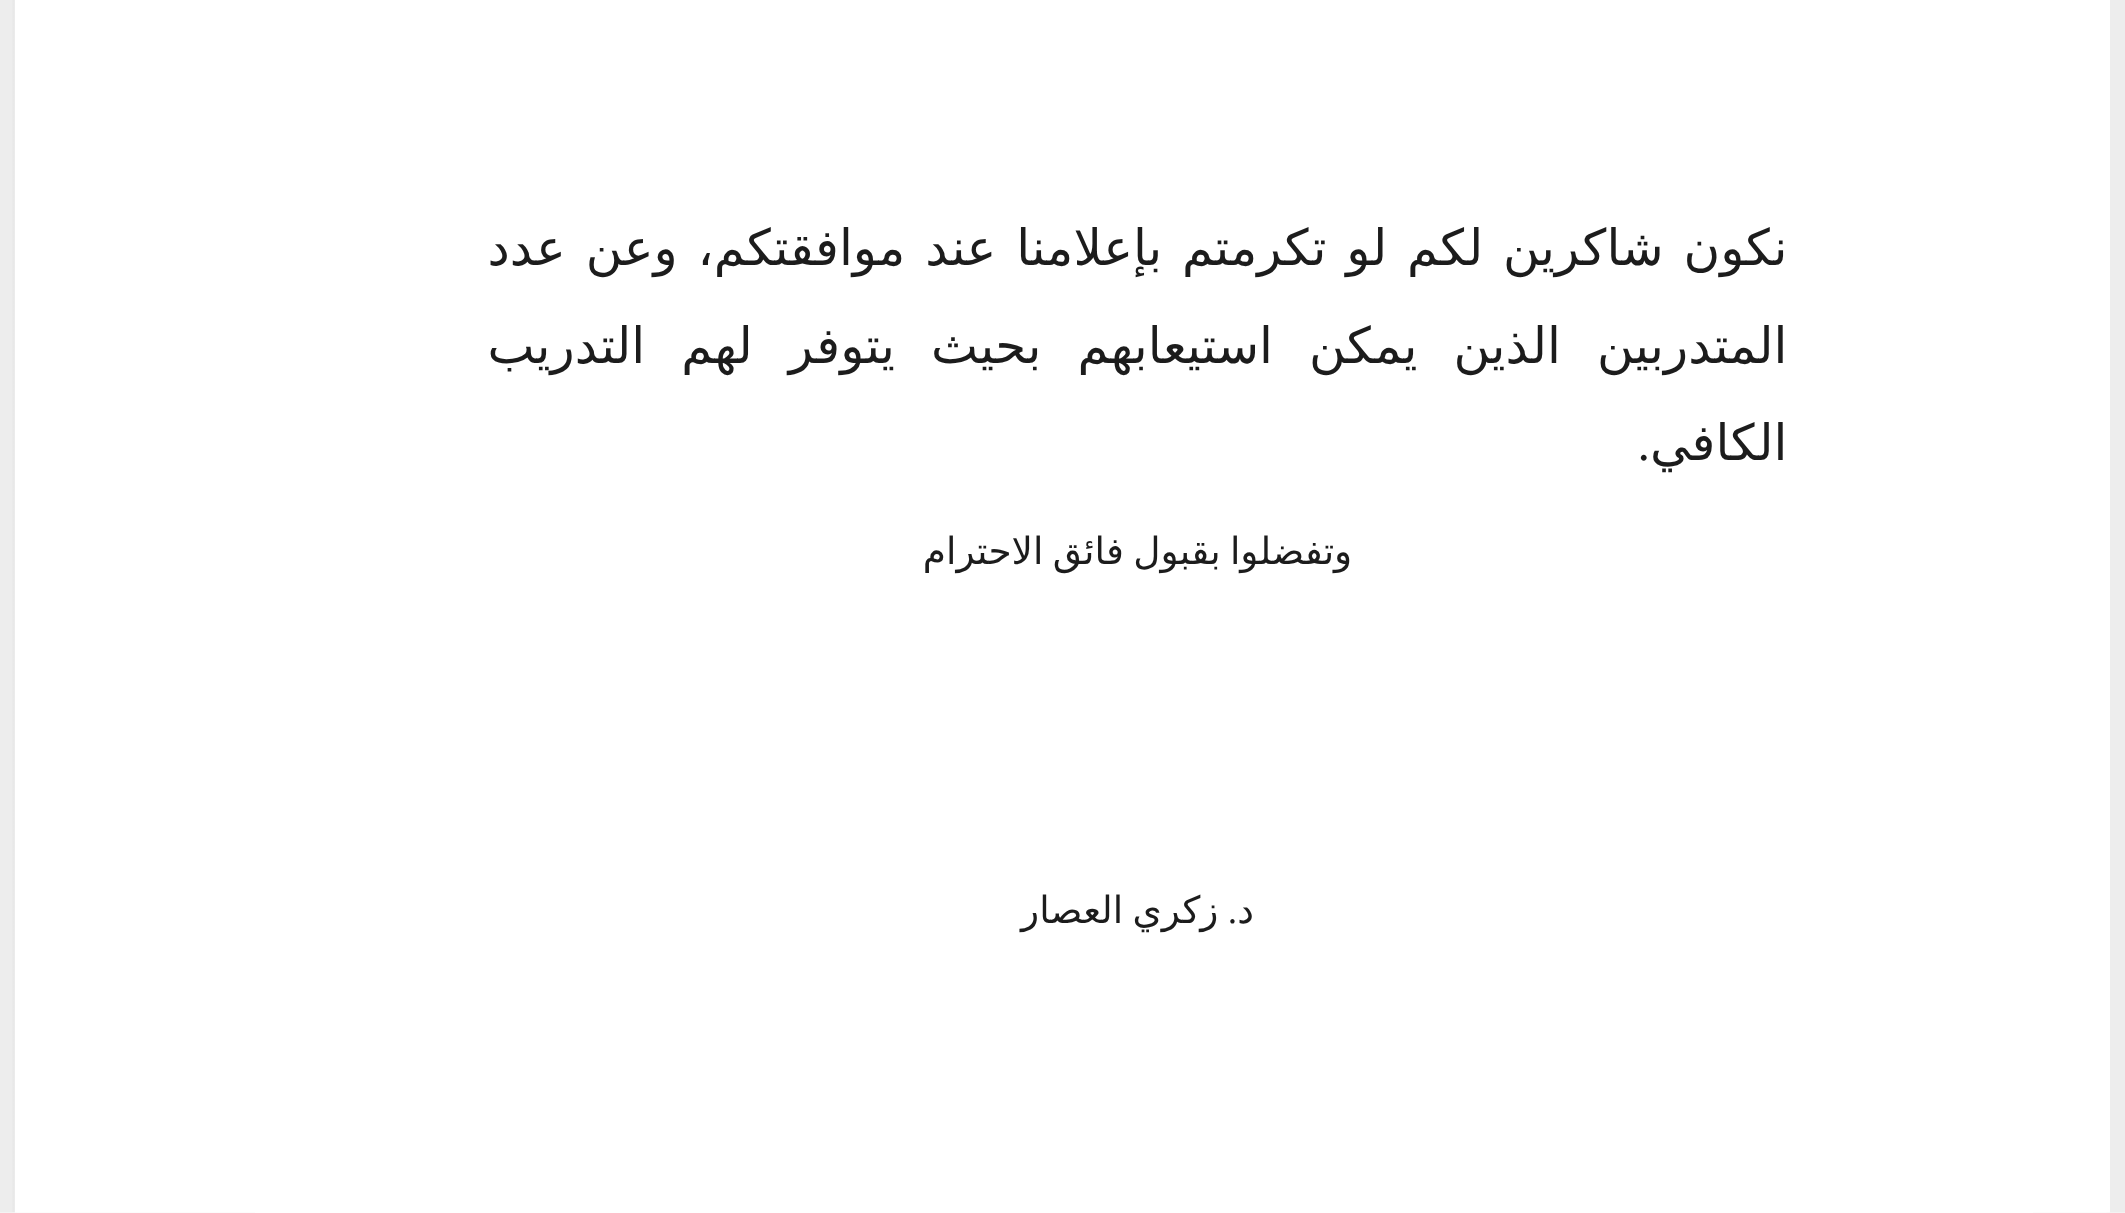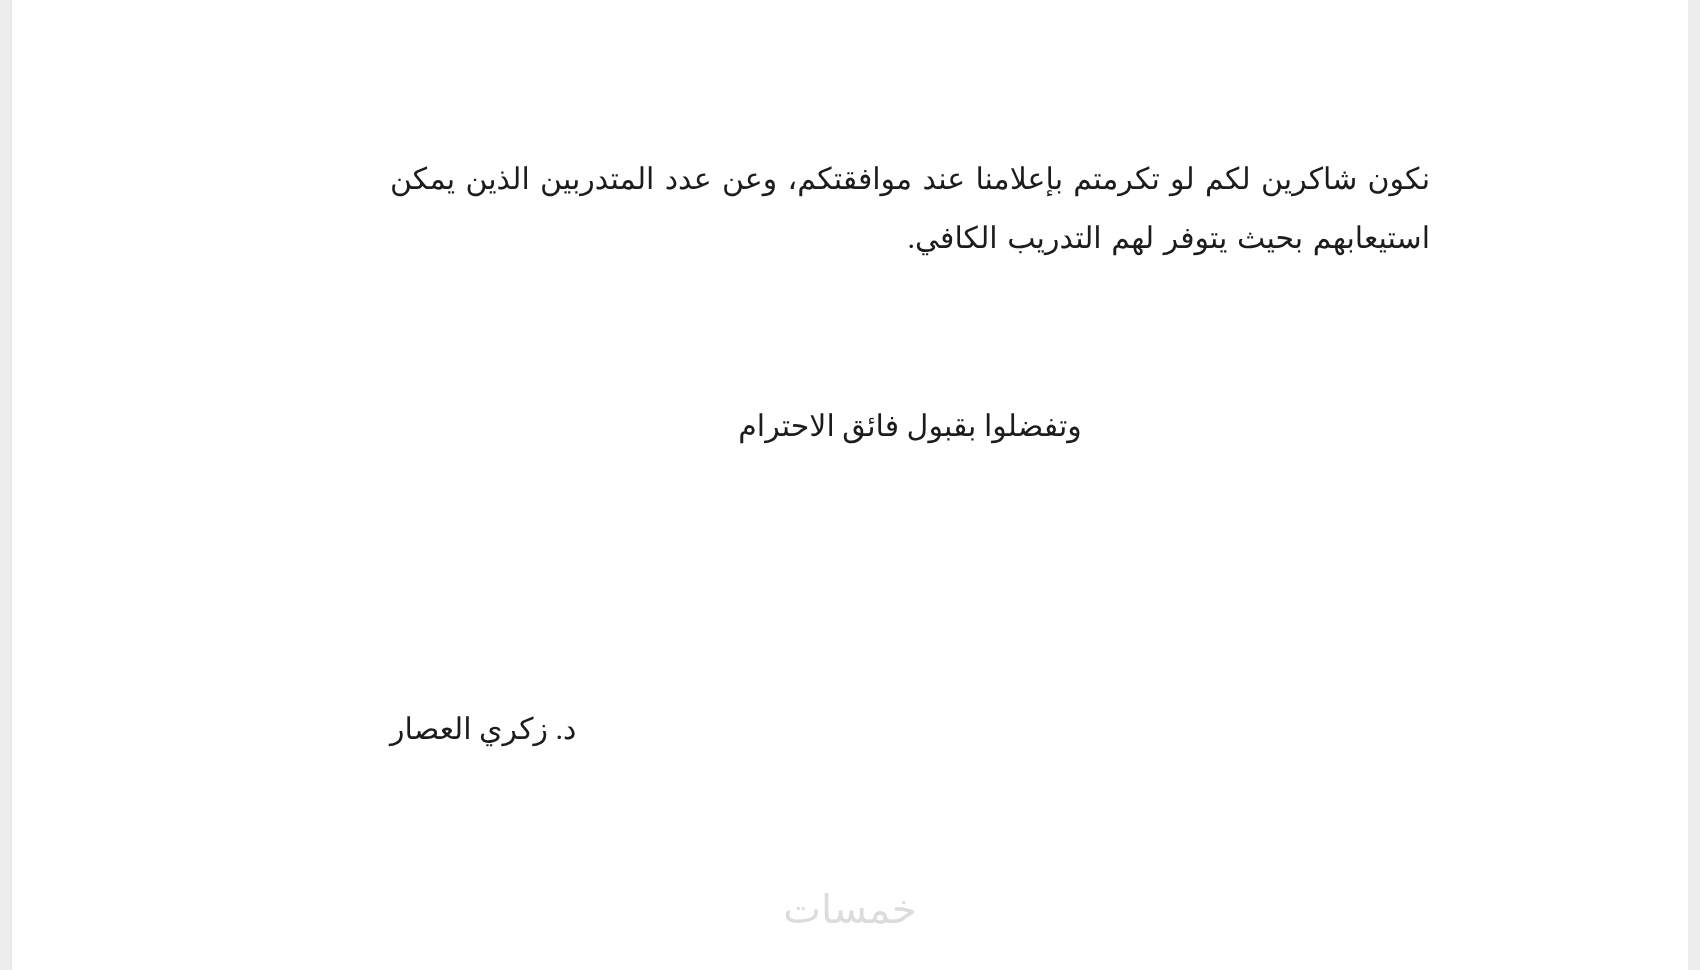--- a/index.html
+++ b/index.html
@@ -76,46 +76,46 @@
     direction: rtl;
     text-align: right;
     color: #1c1c1c;
   }
 
   .para-main {
     position: absolute;
     top: 120px;
     right: 258px;
     width: 1040px;
-    font-size: 30px;
+    font-size: 40px;
     line-height: 1.95;
     text-align: justify;
     text-align-last: right;
     letter-spacing: 0px;
     word-spacing: 2px;
   }
 
   .para-closing {
     position: absolute;
-    top: 367px;
+    top: 383px;
     right: 258px;
     width: 1040px;
     font-size: 30px;
     line-height: 1.9;
     text-align: center;
   }
 
   .signature-block {
     position: absolute;
     top: 700px;
     right: 258px;
     width: 1040px;
     font-size: 30px;
     line-height: 1.95;
-    text-align: left;
+    text-align: center;
   }
   .signature-block .sig-line {
     display: block;
   }
 
   
   .watermark {
     position: absolute;
     left: 0;
     right: 0;
@@ -142,17 +142,16 @@
     <div class="doc-body">
 
       <p class="para-main">نكون شاكرين لكم لو تكرمتم بإعلامنا عند موافقتكم، وعن عدد المتدربين الذين يمكن استيعابهم بحيث يتوفر لهم التدريب الكافي.</p>
 
       <p class="para-closing">وتفضلوا بقبول فائق الاحترام</p>
 
       <div class="signature-block">
         <span class="sig-line">د. زكري العصار</span>
       </div>
 
-      <div class="watermark">خمسات</div>
 
     </div>
   </div>
 </div>
 
 </body></html>

